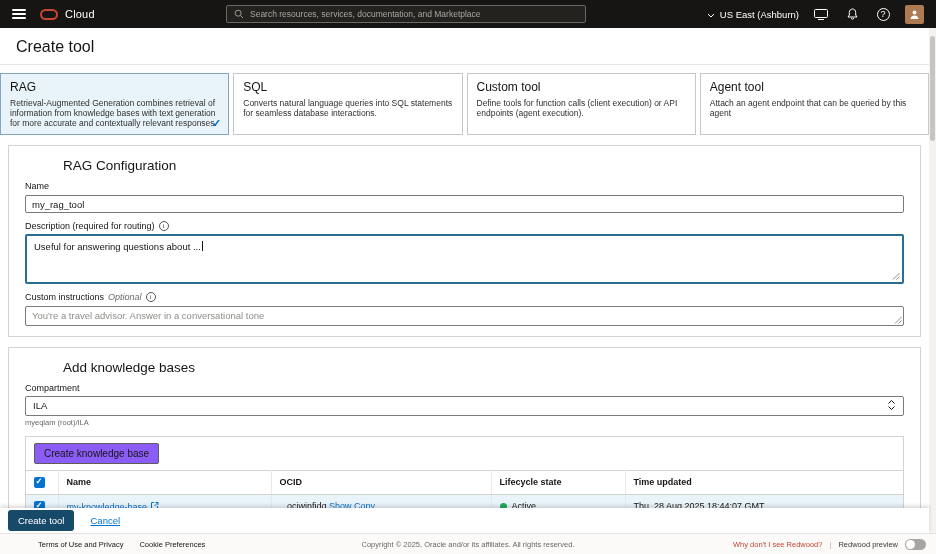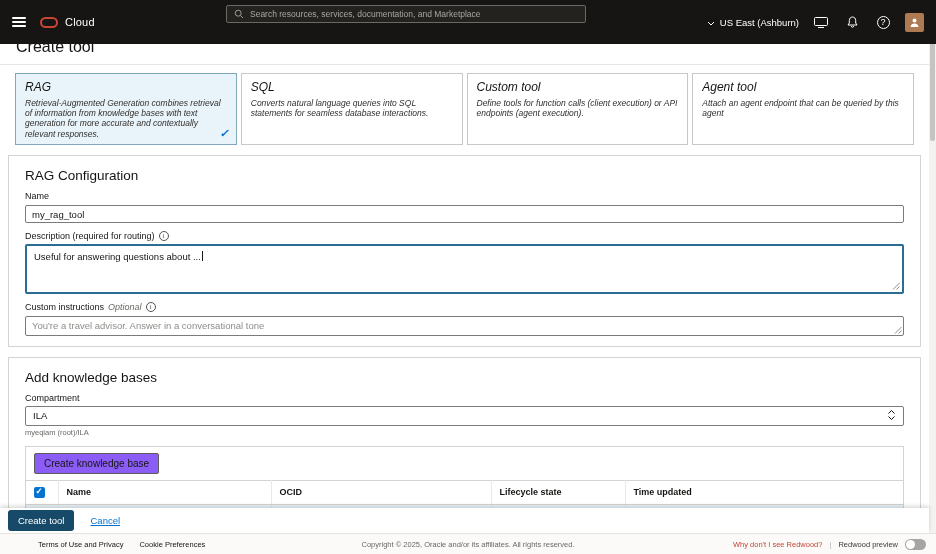--- a/index.html
+++ b/index.html
@@ -1,21 +1,21 @@
 <!DOCTYPE html>
 <html><head>
 <meta charset="utf-8">
 <style>
   * { margin:0; padding:0; box-sizing:border-box; }
   html,body { width:936px; height:554px; }
   body { font-family:"Liberation Sans", sans-serif; background:#fff; overflow:hidden; }
   .screen { position:relative; width:936px; height:554px; background:#fff; overflow:hidden; }
 
   
-  .topbar { position:absolute; top:0; left:0; right:0; height:44px; background:#161513;
+  .topbar { position:absolute; top:0; left:0; right:0; height:28px; background:#161513;
             display:flex; align-items:center; padding:0 12px; z-index:40; }
   .hamburger { width:14px; height:10px; display:flex; flex-direction:column; justify-content:space-between;
                cursor:pointer; margin-right:14px; }
   .hamburger i { display:block; height:1.6px; background:#fff; border-radius:1px; }
   .logo-ring { width:18px; height:11px; border:2.6px solid #c74634; border-radius:6px; margin-right:7px; }
   .brand { color:#fff; font-size:11px; letter-spacing:.2px; }
   .search-wrap { position:absolute; left:226px; top:5px; width:360px; height:18px;
                  background:#23221f; border:1px solid #6b6965; border-radius:2px;
                  display:flex; align-items:center; padding:0 7px; gap:6px; }
   .search-input { flex:1; background:transparent; border:none; outline:none; color:#e0dedb;
@@ -28,30 +28,30 @@
                  display:flex; align-items:center; justify-content:center; }
   .help-circle::before { content:"?"; }
   .avatar { width:19px; height:19px; border-radius:2px; background:#ad7a52;
             display:flex; align-items:center; justify-content:center; cursor:pointer; }
 
   
   .content { position:absolute; top:28px; left:0; right:7px; bottom:21px; overflow:hidden; background:#fff; }
   .page-head { padding:10px 16px 8px; border-bottom:1px solid #e7e5e2; }
   .page-title { font-size:16px; font-weight:400; color:#161513; }
 
-  .cards { display:flex; gap:4px; margin:8px 15px 0;font-style:italic; }
+  .cards { display:flex; gap:4px; margin:8px 0 0; }
   .card { flex:1; border:1px solid #c9c7c3; background:#fff; padding:6px 9px 5px; position:relative; cursor:pointer; }
   .card.selected { background:#e9f4fa; border-color:#7fa8c0; }
   .card-title { font-size:12px; color:#161513; margin-bottom:4px; }
   .card-desc { font-size:8.5px; line-height:1.2; color:#312f2c; }
   .card-check { position:absolute; right:7px; bottom:4px; color:#0572ce; font-size:11px; font-weight:bold; }
   .card-check::before { content:"✓"; }
 
   .panel { margin:10px 8px 0; border:1px solid #d5d3cf; padding:12px 16px 10px; background:#fff; }
-  .panel-title { font-size:13.5px; font-weight:400; color:#161513; margin-bottom:8px; }
+  .panel-title { font-size:13.5px; font-weight:400; color:#161513; margin-bottom:8px;margin-left:38px; }
 
   .field { margin-bottom:8px; }
   .field-label { display:flex; align-items:center; gap:4px; font-size:9px; color:#161513; margin-bottom:3px; }
   .optional { font-style:italic; color:#6b6965; }
   .info-icon { width:10px; height:10px; border:1px solid #55534f; border-radius:50%; font-size:7px; color:#55534f;
                display:inline-flex; align-items:center; justify-content:center;
                font-family:"Liberation Serif", serif; cursor:pointer; flex:none; }
   .info-icon::before { content:"i"; }
   .text-input { width:100%; height:18px; border:1px solid #7d7b77; border-radius:2px; font-size:9.5px;
                 font-family:inherit; color:#161513; padding:0 6px; outline:none; background:#fff; }

